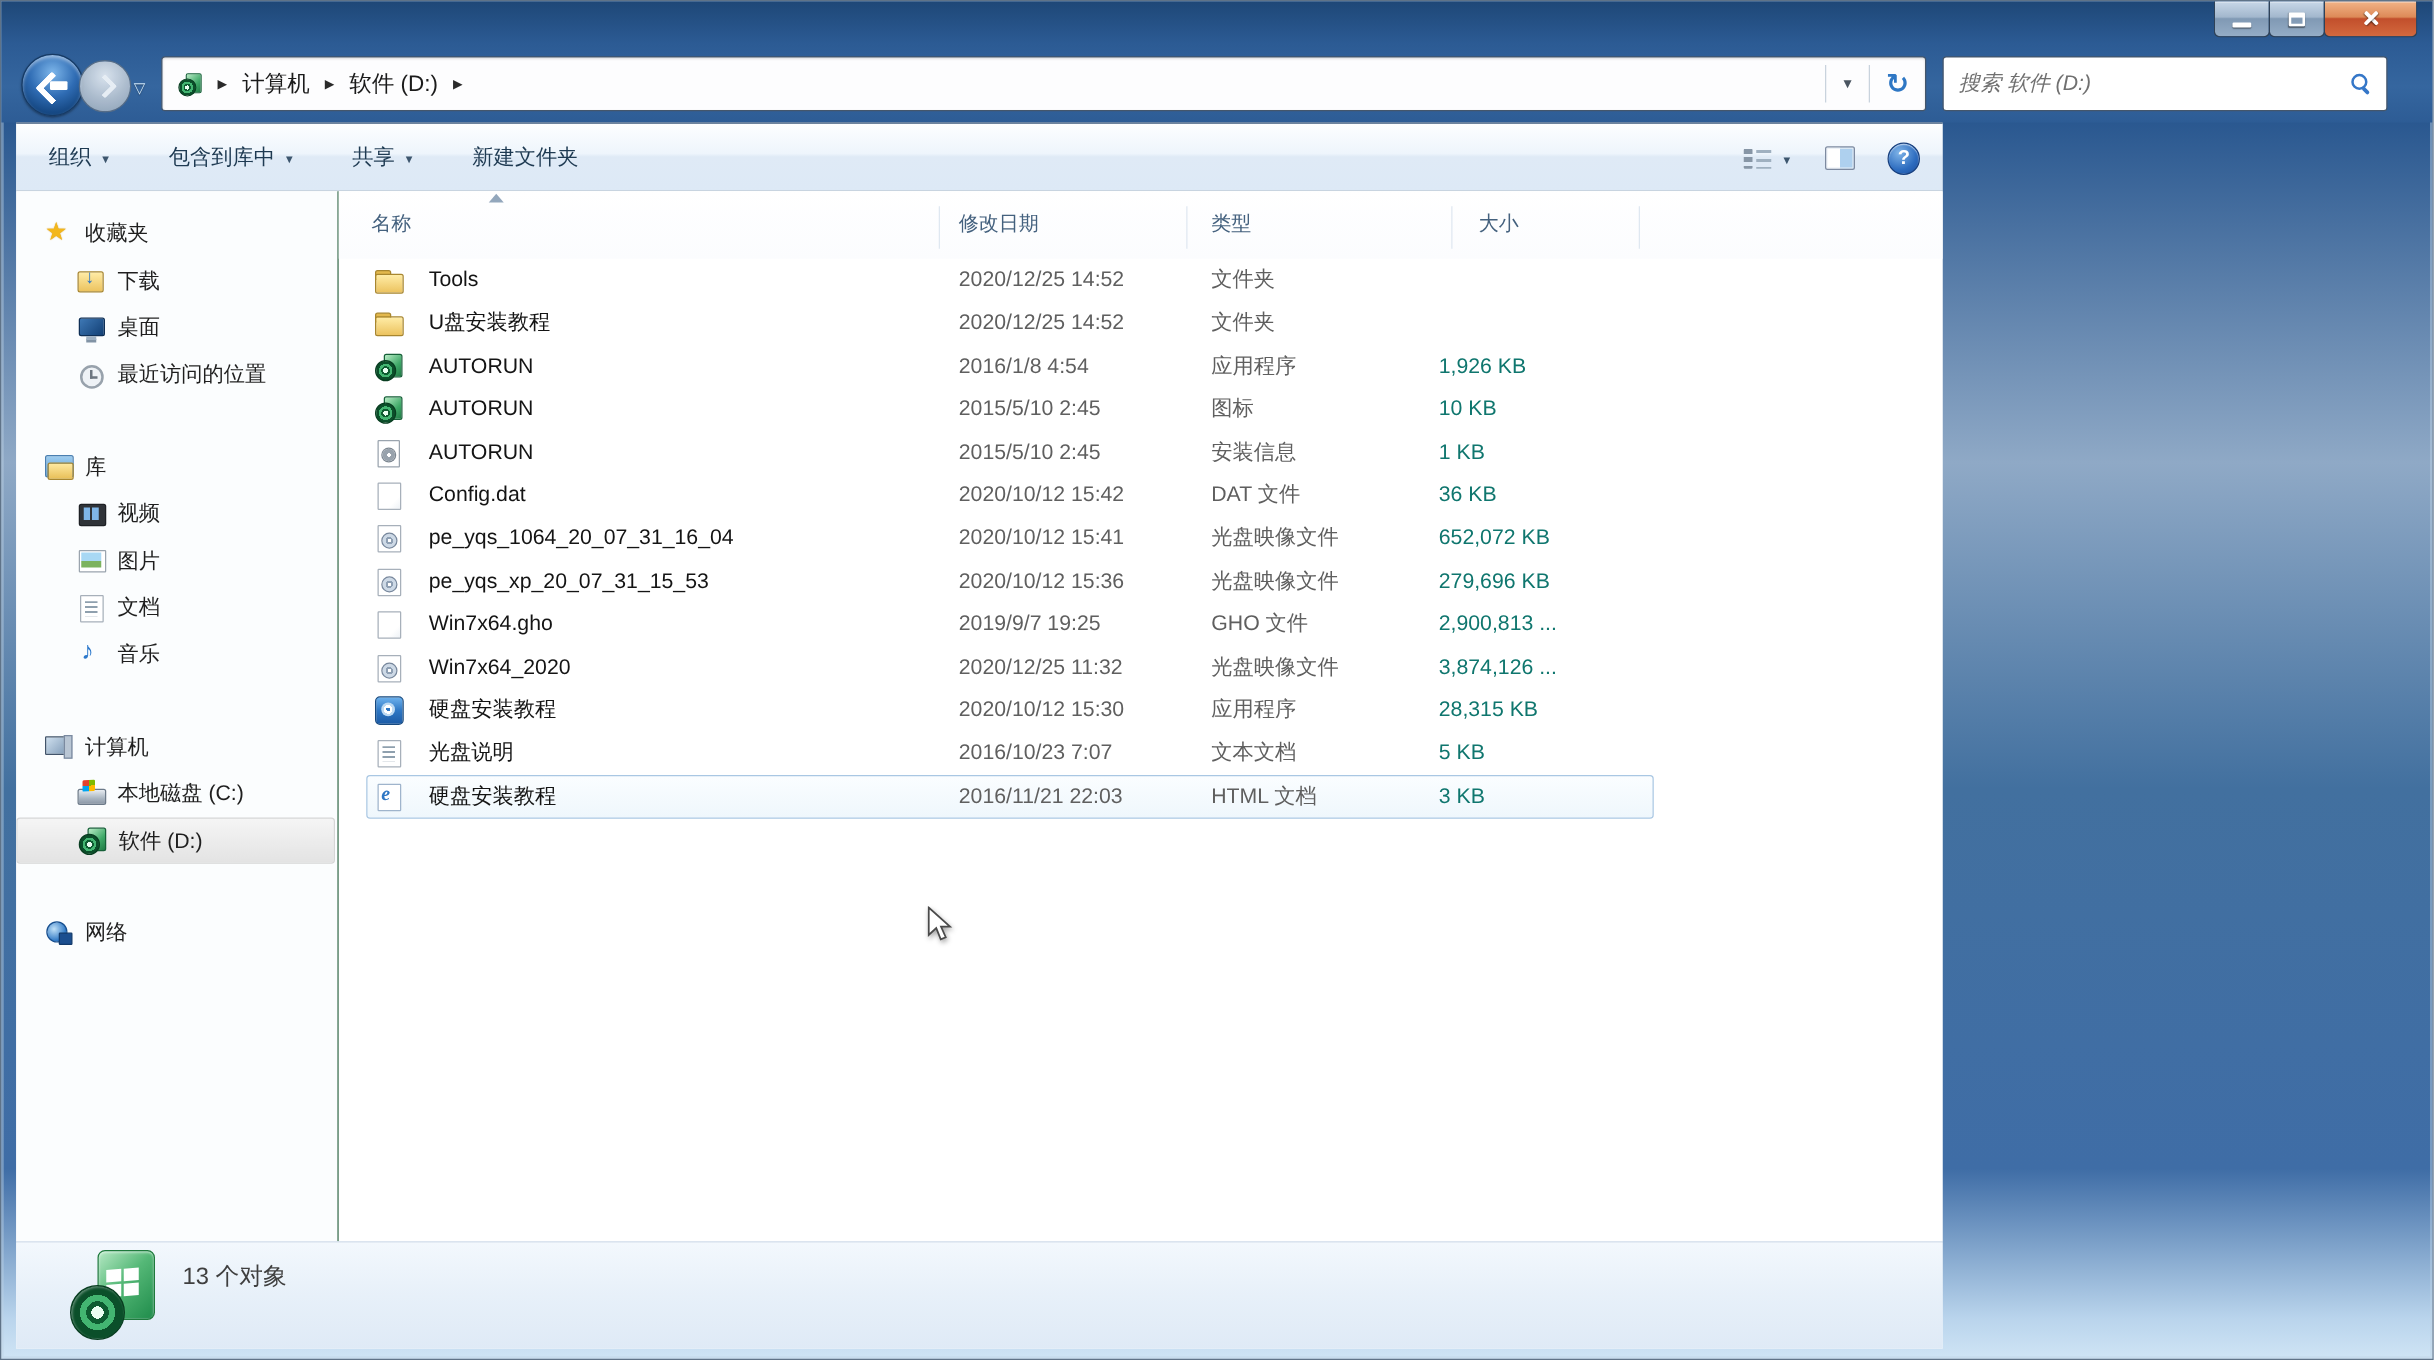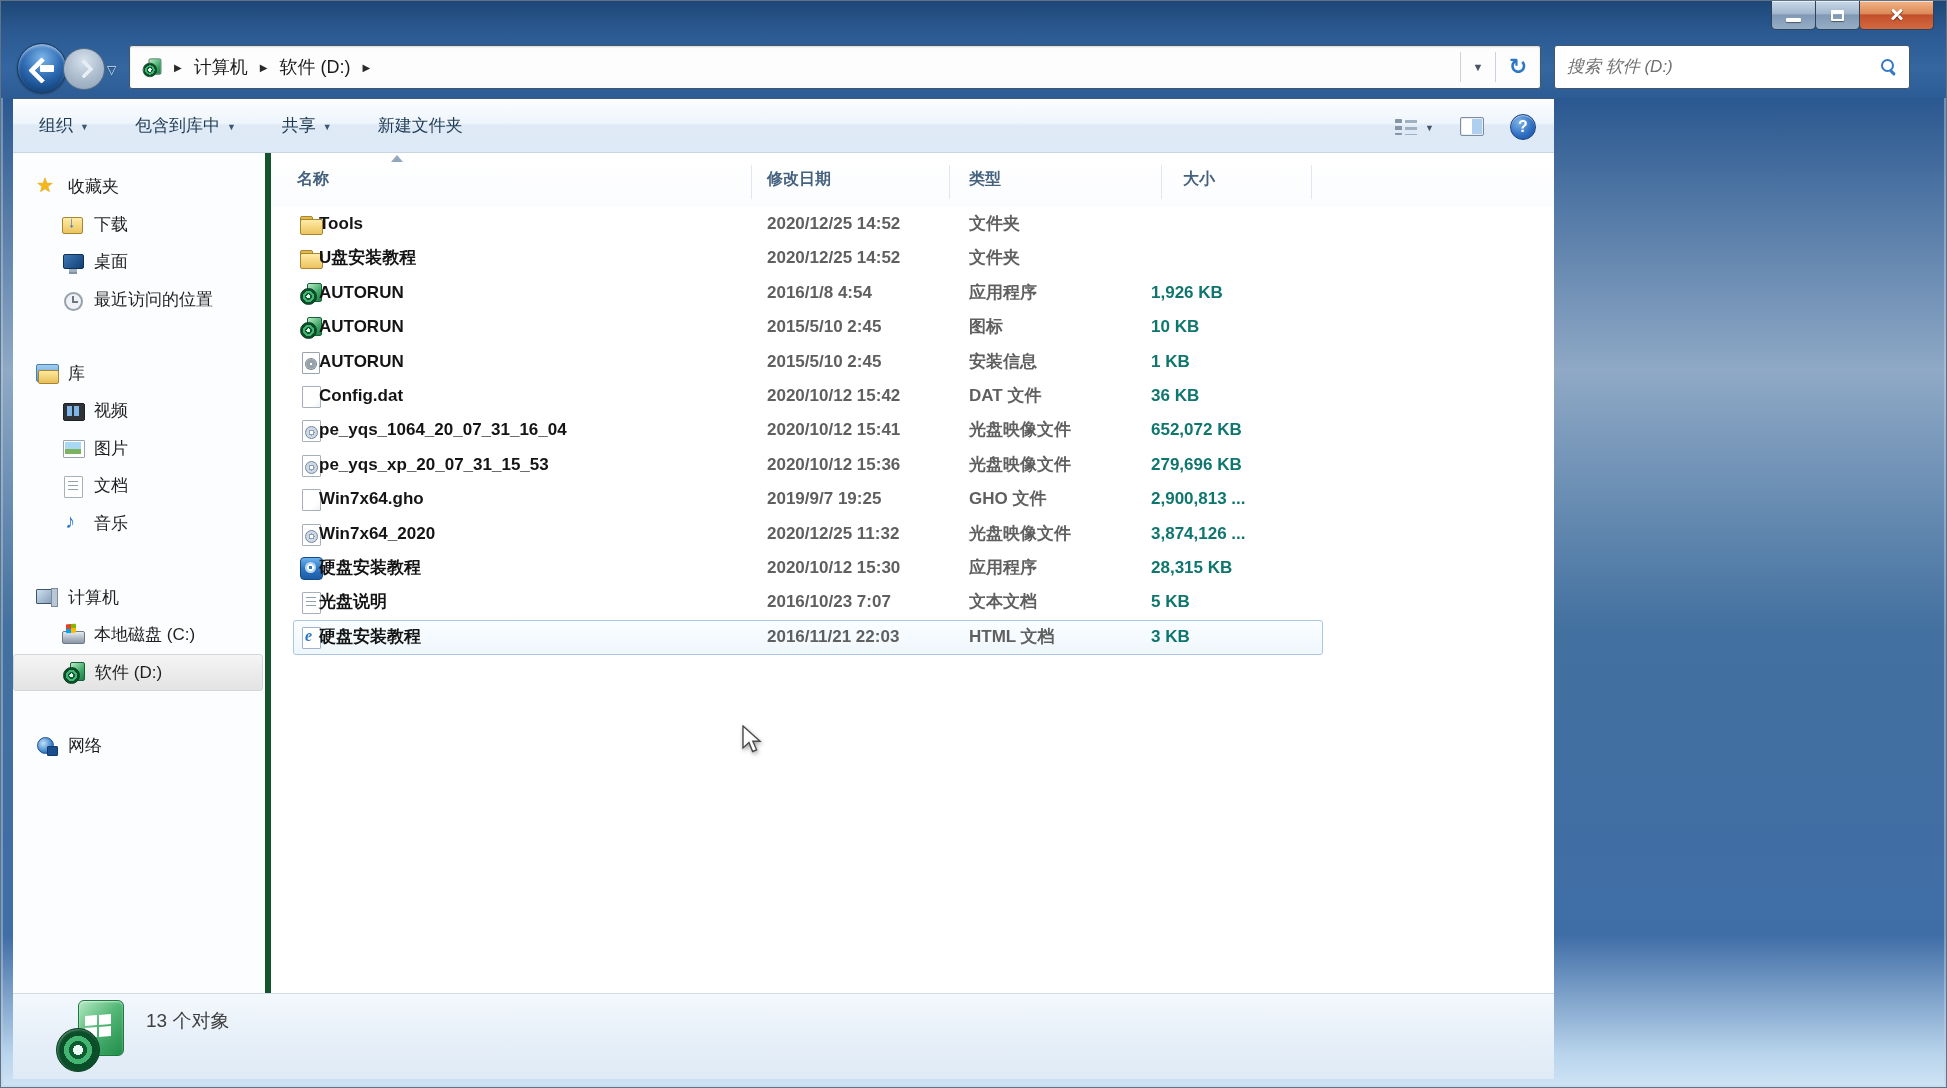--- a/index.html
+++ b/index.html
@@ -68,39 +68,39 @@
   .i-views{position:relative;width:22px;height:18px;}
   .i-views::before{content:"";position:absolute;left:0;top:1px;width:7px;height:16px;
       background:repeating-linear-gradient(180deg,#8796a6 0 4px,transparent 4px 7px);border-radius:1px;}
   .i-views::after{content:"";position:absolute;left:10px;top:2px;width:12px;height:15px;
       background:repeating-linear-gradient(180deg,#9fb0c0 0 2.5px,transparent 2.5px 7px);}
   .i-preview{position:relative;width:24px;height:19px;border:1px solid #7d8aa0;border-radius:2px;background:linear-gradient(90deg,#fff 0 11px,#aed0ee 11px);box-shadow:inset 0 0 0 1px #e8eef5;}
   .i-help{width:26px;height:26px;border-radius:50%;border:1px solid #173f7e;color:#fff;font-size:16px;font-weight:bold;display:flex;align-items:center;justify-content:center;
       background:radial-gradient(circle at 35% 30%,#7fb4e8,#2d6cbf 60%,#1b4d9e);box-shadow:inset 0 1px 1px rgba(255,255,255,.6);}
 
   
-  .sidebar{position:absolute;left:0;top:55px;width:258px;bottom:86px;background:#fbfdfe;border-right:6px solid #14532d;padding-top:15px;overflow:hidden;}
+  .sidebar{position:absolute;left:0;top:55px;width:258px;bottom:86px;background:#fbfdfe;border-right:1px solid #14532d;padding-top:15px;overflow:hidden;}
   .sect{margin-top:0;}
   .sect + .sect{margin-top:36px;}
   .side-item{height:37.6px;display:flex;align-items:center;font-size:17px;color:#1f1f1f;padding-left:22px;cursor:default;position:relative;}
   .side-item.child{padding-left:48px;}
   .side-item .lbl{margin-left:9px;white-space:nowrap;}
   .side-item.sel{background:linear-gradient(180deg,#f5f5f5,#e3e3e3);border:1px solid #d6d6d6;border-radius:3px;margin-right:2px;}
 
   
-  .filearea{position:absolute;left:258px;top:55px;right:0;bottom:86px;background:#fff;font-weight:bold;}
+  .filearea{position:absolute;left:258px;top:55px;right:0;bottom:86px;background:#fff;}
   .lheader{position:relative;height:54px;background:linear-gradient(180deg,#ffffff,#fbfcfe);font-size:16px;color:#44617e;}
   .hcell{position:absolute;top:16px;cursor:default;}
   .h-name{left:26px;} .h-date{left:496px;} .h-type{left:698px;} .h-size{left:912px;}
   .hsep{position:absolute;top:12px;width:1px;height:34px;background:#dfe8f1;}
   .sortmark{position:absolute;left:120px;top:2px;width:0;height:0;border-left:6px solid transparent;border-right:6px solid transparent;border-bottom:7px solid #93a7bc;}
   .rows{position:absolute;left:0;top:54px;right:0;bottom:0;}
   .frow{position:relative;height:34.4px;cursor:default;}
   .frow .cell{position:absolute;top:0;line-height:34.4px;font-size:17px;white-space:nowrap;}
-  .c-name{left:48px;color:#141414;}
+  .c-name{left:72px;color:#141414;}
   .c-date{left:496px;color:#5f5f5f;}
   .c-type{left:698px;color:#5f5f5f;}
   .c-size{left:880px;width:152px;color:#0f766e;}
   .frow .icn{position:absolute;left:28px;top:6px;}
   .frow.sel::before{content:"";position:absolute;left:22px;top:0;width:1028px;height:33px;border:1px solid #a9c7e3;border-radius:3px;
       background:linear-gradient(180deg,rgba(250,253,255,.9),rgba(237,246,252,.9));z-index:0;}
   .frow > *{position:relative;z-index:1;}
 
   
   .statusbar{position:absolute;left:0;bottom:0;right:0;height:86px;border-top:1px solid #cfdcea;

